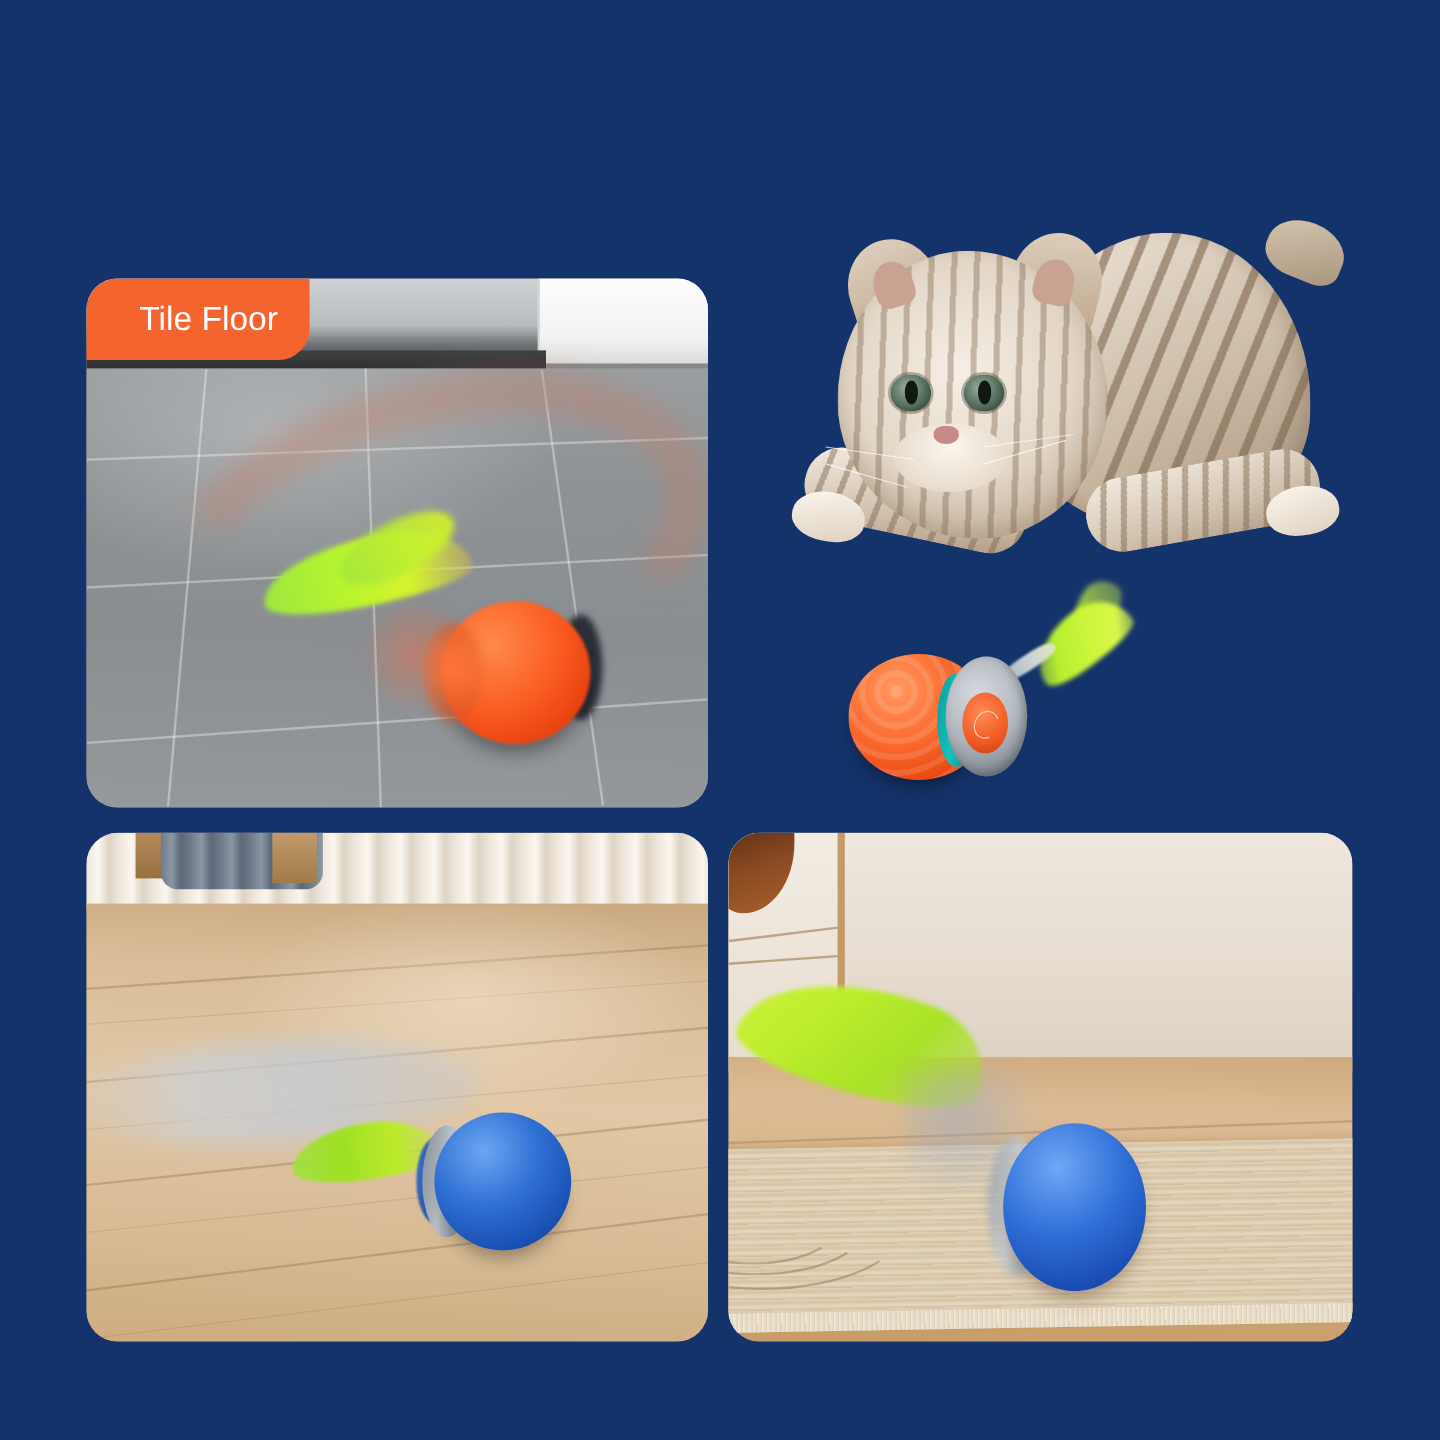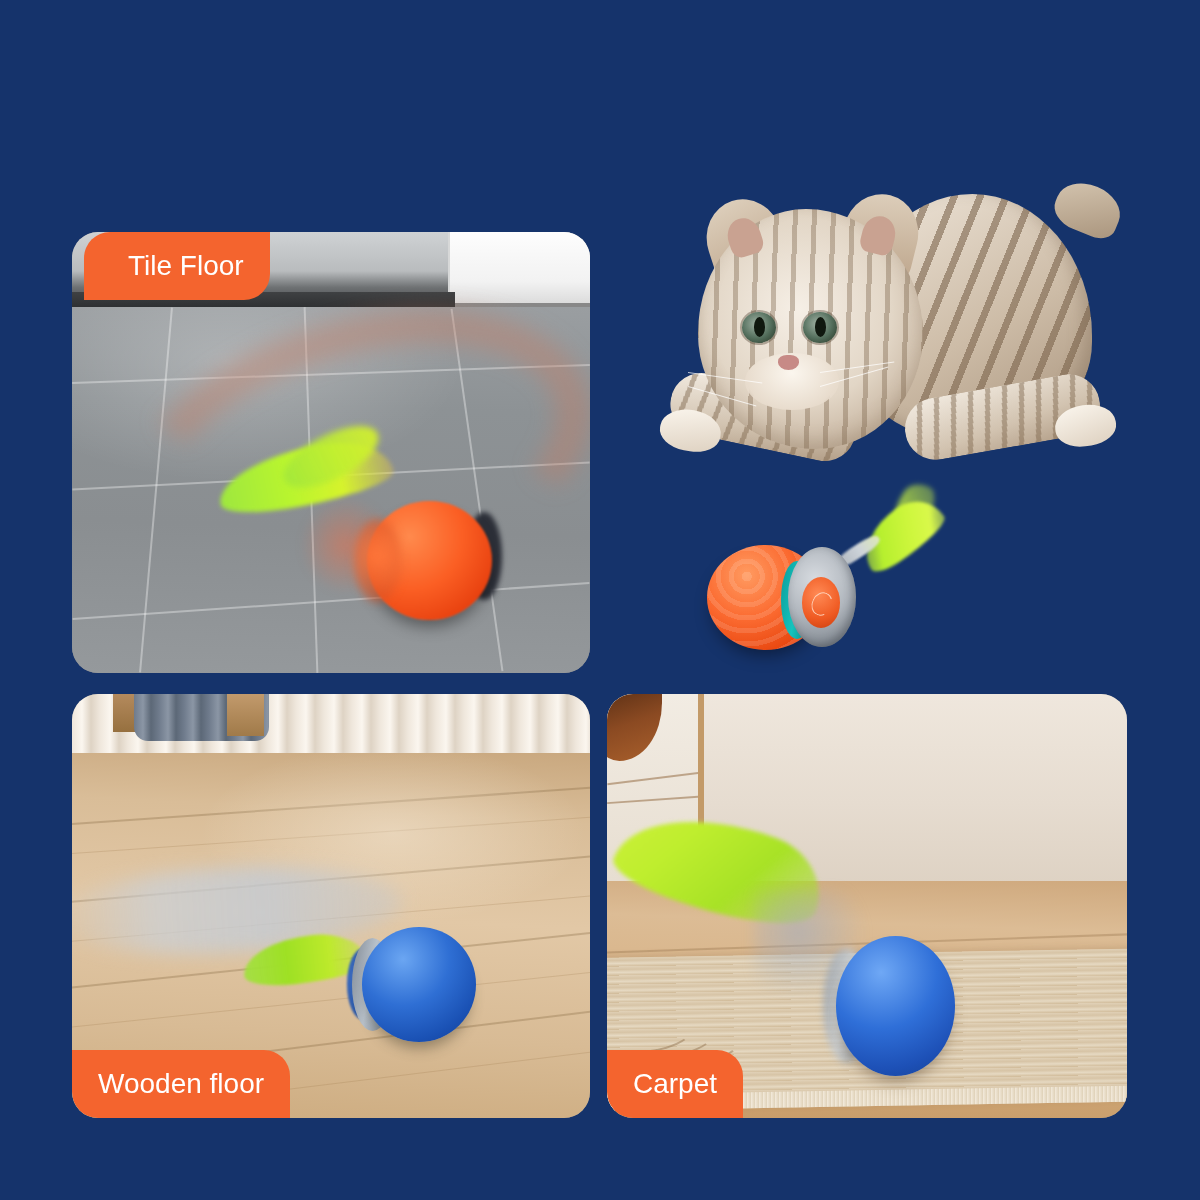--- a/index.html
+++ b/index.html
@@ -27,21 +27,21 @@
 
   
   .badge{
     position:absolute;z-index:40;
     background:#f4642e;color:#fff;
     font-size:28px;line-height:1;
     display:flex;align-items:center;
     padding:0 26px;height:68px;
     white-space:nowrap;
   }
-  .badge.tl{left:12px;top:0;border-radius:26px 0 26px 0;padding-left:44px;}
+  .badge.tl{left:0;top:0;border-radius:26px 0 26px 0;padding-left:44px;}
   .badge.bl{left:0;bottom:0;border-radius:0 26px 0 26px;}
 
   
   #panel-tile{left:72px;top:232px;width:518px;height:441px;}
   .tile-wall{
     position:absolute;left:0;top:0;width:100%;height:16%;
     background:linear-gradient(180deg,#cfd2d4 0%,#b9bcbe 55%,#6e7173 78%,#4a4d50 100%);
   }
   .tile-wall:after{
     content:"";position:absolute;right:0;top:0;width:27%;height:100%;
@@ -468,23 +468,20 @@
         <div class="wgrain" style="top:67%;transform:rotate(-6deg)"></div>
         <div class="wgrain" style="top:90%;transform:rotate(-7deg)"></div>
       </div>
       <div class="w-sheen"></div>
       <div class="w-trail"></div>
       <div class="wfeather"></div>
       <div class="wball-cap"></div>
       <div class="wball-ring"></div>
       <div class="wball"></div>
     </div>
-    <div class="badge bl">
-      <span>Wooden floor</span>
-    </div>
   </div>
 
   <div class="panel" id="panel-carpet">
     <div class="scene">
       <div class="c-wall"></div>
       <div class="c-frame">
         <div class="blob"></div>
         <div class="ln" style="top:44%;transform:rotate(-7deg)"></div>
         <div class="ln" style="top:56%;transform:rotate(-4deg)"></div>
       </div>
@@ -495,18 +492,15 @@
       </div>
       <div class="c-rug"></div>
       <div class="c-rug-arc"></div>
       <div class="c-rug-arc a2"></div>
       <div class="c-rug-arc a3"></div>
       <div class="cfeather"></div>
       <div class="cfeather-blur"></div>
       <div class="cball-ring"></div>
       <div class="cball"></div>
     </div>
-    <div class="badge bl">
-      <span>Carpet</span>
-    </div>
   </div>
 
 </div>
 
 </body></html>

